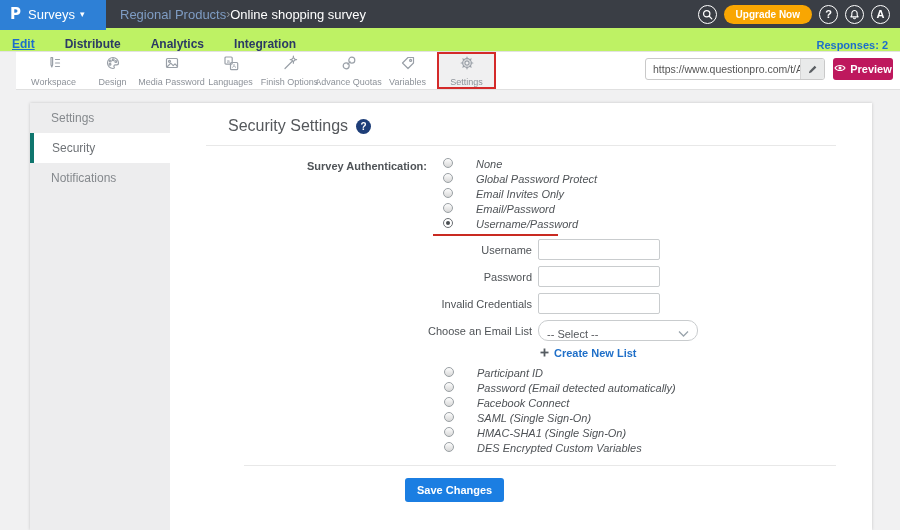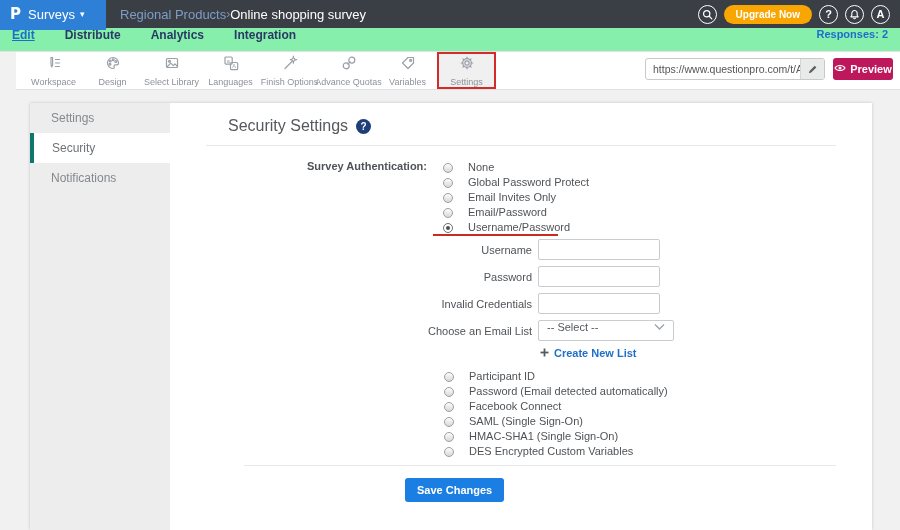--- a/index.html
+++ b/index.html
@@ -15,21 +15,21 @@
   .menu-label { font-size:13px; }
   .caret { font-size:9px; margin-left:-2px; }
   .crumbs { display:flex; align-items:center; margin-left:14px; font-size:13px; }
   .crumb-folder { color:#7f9dc4; }
   .crumb-sep { color:#8a8f94; font-size:12px; }
   .crumb-current { color:#ffffff; }
   .top-right { margin-left:auto; display:flex; align-items:center; gap:7px; padding-right:10px; }
   .circ { width:19px; height:19px; border:1.5px solid #fff; border-radius:50%; display:flex; align-items:center; justify-content:center; color:#fff; font-size:11px; font-weight:bold; }
   .upgrade-btn { height:19px; background:#f9a602; border:none; border-radius:10px; color:#fff; font-size:10px; font-weight:bold; padding:0 12px; font-family:"Liberation Sans",sans-serif; }
   
-  .navrow { position:absolute; left:0; top:28px; width:900px; height:24px; background:#86efac; border-bottom:1px solid #e2e2e2; display:flex; align-items:flex-start; padding-left:12px; gap:30px; }
+  .navrow { position:absolute; left:0; top:28px; width:900px; height:24px; background:#bef264; border-bottom:1px solid #e2e2e2; display:flex; align-items:flex-end; padding-left:12px; gap:30px; }
   .blue-sliver { position:absolute; left:0; top:0; width:106px; height:2px; background:#2e80d6; }
   .navtab { font-size:12px; font-weight:bold; color:#2b3a64; text-decoration:none; }
   .navtab.active { color:#1c6ecb; text-decoration:underline; }
   .responses { margin-left:auto; padding-right:12px; font-size:11px; font-weight:bold; color:#1c6ecb; }
   
   .toolbar { position:absolute; left:16px; top:52px; width:900px; height:38px; background:#fff; border-bottom:1px solid #e0e0e0; display:flex; align-items:stretch; padding-left:8px; }
   .titem { width:59px; display:flex; flex-direction:column; align-items:center; justify-content:center; gap:2px; }
   .titem .tlabel { font-size:9px; color:#8d9299; white-space:nowrap; }
   .titem svg { stroke:#9aa0a8; fill:none; stroke-width:1.2; stroke-linecap:round; stroke-linejoin:round; }
   .titem.highlight { border:2px solid #d42a2a; background:#f0f0f1; }
@@ -45,30 +45,30 @@
   .main { position:absolute; left:140px; top:0; right:0; bottom:0; }
   .title-row { display:flex; align-items:center; gap:8px; padding:14px 0 0 58px; }
   .page-title { font-size:16px; color:#55585c; }
   .help-circ { width:15px; height:15px; border-radius:50%; background:#1e3e78; color:#fff; font-size:10px; font-weight:bold; display:flex; align-items:center; justify-content:center; }
   .hr { border-top:1px solid #e8e8e8; margin:10px 36px 0 36px; }
   
   .form { margin-top:12px; font-size:11px; color:#4f5357;padding-left:32px; }
   .row-auth { display:flex; }
   .flabel { width:225px; text-align:right; font-weight:bold; padding-top:2px; color:#4f5357; }
   .radio-list { margin-left:16px; }
-  .radio-item { display:flex; align-items:flex-end; gap:15px; height:15px; position:relative; cursor:pointer; }
+  .radio-item { display:flex; align-items:flex-start; gap:23px; height:15px; position:relative; cursor:pointer;font-style:italic; }
   .radio { width:10px; height:10px; border-radius:50%; border:1px solid #9aa0a4; background:linear-gradient(#fdfdfd,#d8d8d8); flex-shrink:0; position:relative; }
   .radio-item.selected .radio { border-color:#6a6e72; background:#fff; }
   .radio-item.selected .radio::after { content:""; position:absolute; left:2px; top:2px; width:4px; height:4px; border-radius:50%; background:#4a4e52; }
   .radio-item.selected .red-underline { position:absolute; left:-10px; bottom:-3px; width:125px; height:2px; background:#c92a21; }
   .subform { margin-top:6px; }
   .srow { display:flex; align-items:center; margin-bottom:6px; }
   .slabel { width:330px; text-align:right; color:#4f5357; }
   .txt { width:122px; height:21px; border:1px solid #c9ccce; border-radius:2px; margin-left:6px; font-family:"Liberation Sans",sans-serif; font-size:11px; padding:0 5px; }
-  .selectbox { width:136px; height:21px; border:1px solid #c9ccce; border-radius:2px; margin-left:6px; display:flex; align-items:flex-start; padding:0 8px; color:#55585c; cursor:pointer; }
+  .selectbox { width:160px; height:21px; border:1px solid #c9ccce; border-radius:10px; margin-left:6px; display:flex; align-items:flex-end; padding:0 8px; color:#55585c; cursor:pointer; }
   .selectbox .chev { margin-left:auto; }
   .create-link { display:flex; align-items:center; gap:5px; margin:4px 0 8px 338px; color:#1f6fc8; font-size:11px; font-weight:bold; cursor:pointer; text-decoration:none; }
   .group2 { margin-left:242px; margin-top:8px; }
   .save-btn { margin:12px 0 0 203px; background:#1b7ee2; border:none; border-radius:3px; color:#fff; font-size:11px; font-weight:bold; padding:6px 12px; font-family:"Liberation Sans",sans-serif; }
 </style>
 </head>
 <body>
 
 <div class="topbar">
   <div class="logo-block">
@@ -128,21 +128,21 @@
           <circle cx="5" cy="9.2" r=".9"></circle>
         </svg></span>
     <span class="tlabel">Design</span>
   </div>
   <div class="titem">
     <span><svg width="16" height="16" viewBox="0 0 16 16">
           <rect x="2.5" y="3.5" width="11" height="9" rx="1"></rect>
           <circle cx="5.5" cy="6.3" r="1"></circle>
           <path d="M3.5 11.5 6.8 8.2l2.4 2.4 1.8-1.8 2.5 2.7"></path>
         </svg></span>
-    <span class="tlabel">Select Library</span>
+    <span class="tlabel">Media Password</span>
   </div>
   <div class="titem">
     <span><svg width="16" height="16" viewBox="0 0 16 16">
           <rect x="2" y="2" width="7.2" height="7.2" rx="1"></rect>
           <rect x="7.5" y="7.5" width="7.2" height="7.2" rx="1"></rect>
           <text x="3.8" y="7.6" font-size="5.5" fill="#9aa0a8" stroke="none" font-family="Liberation Sans, sans-serif">a</text>
           <text x="9.2" y="13.2" font-size="5.5" fill="#9aa0a8" stroke="none" font-family="Liberation Sans, sans-serif">A</text>
         </svg></span>
     <span class="tlabel">Languages</span>
   </div>

